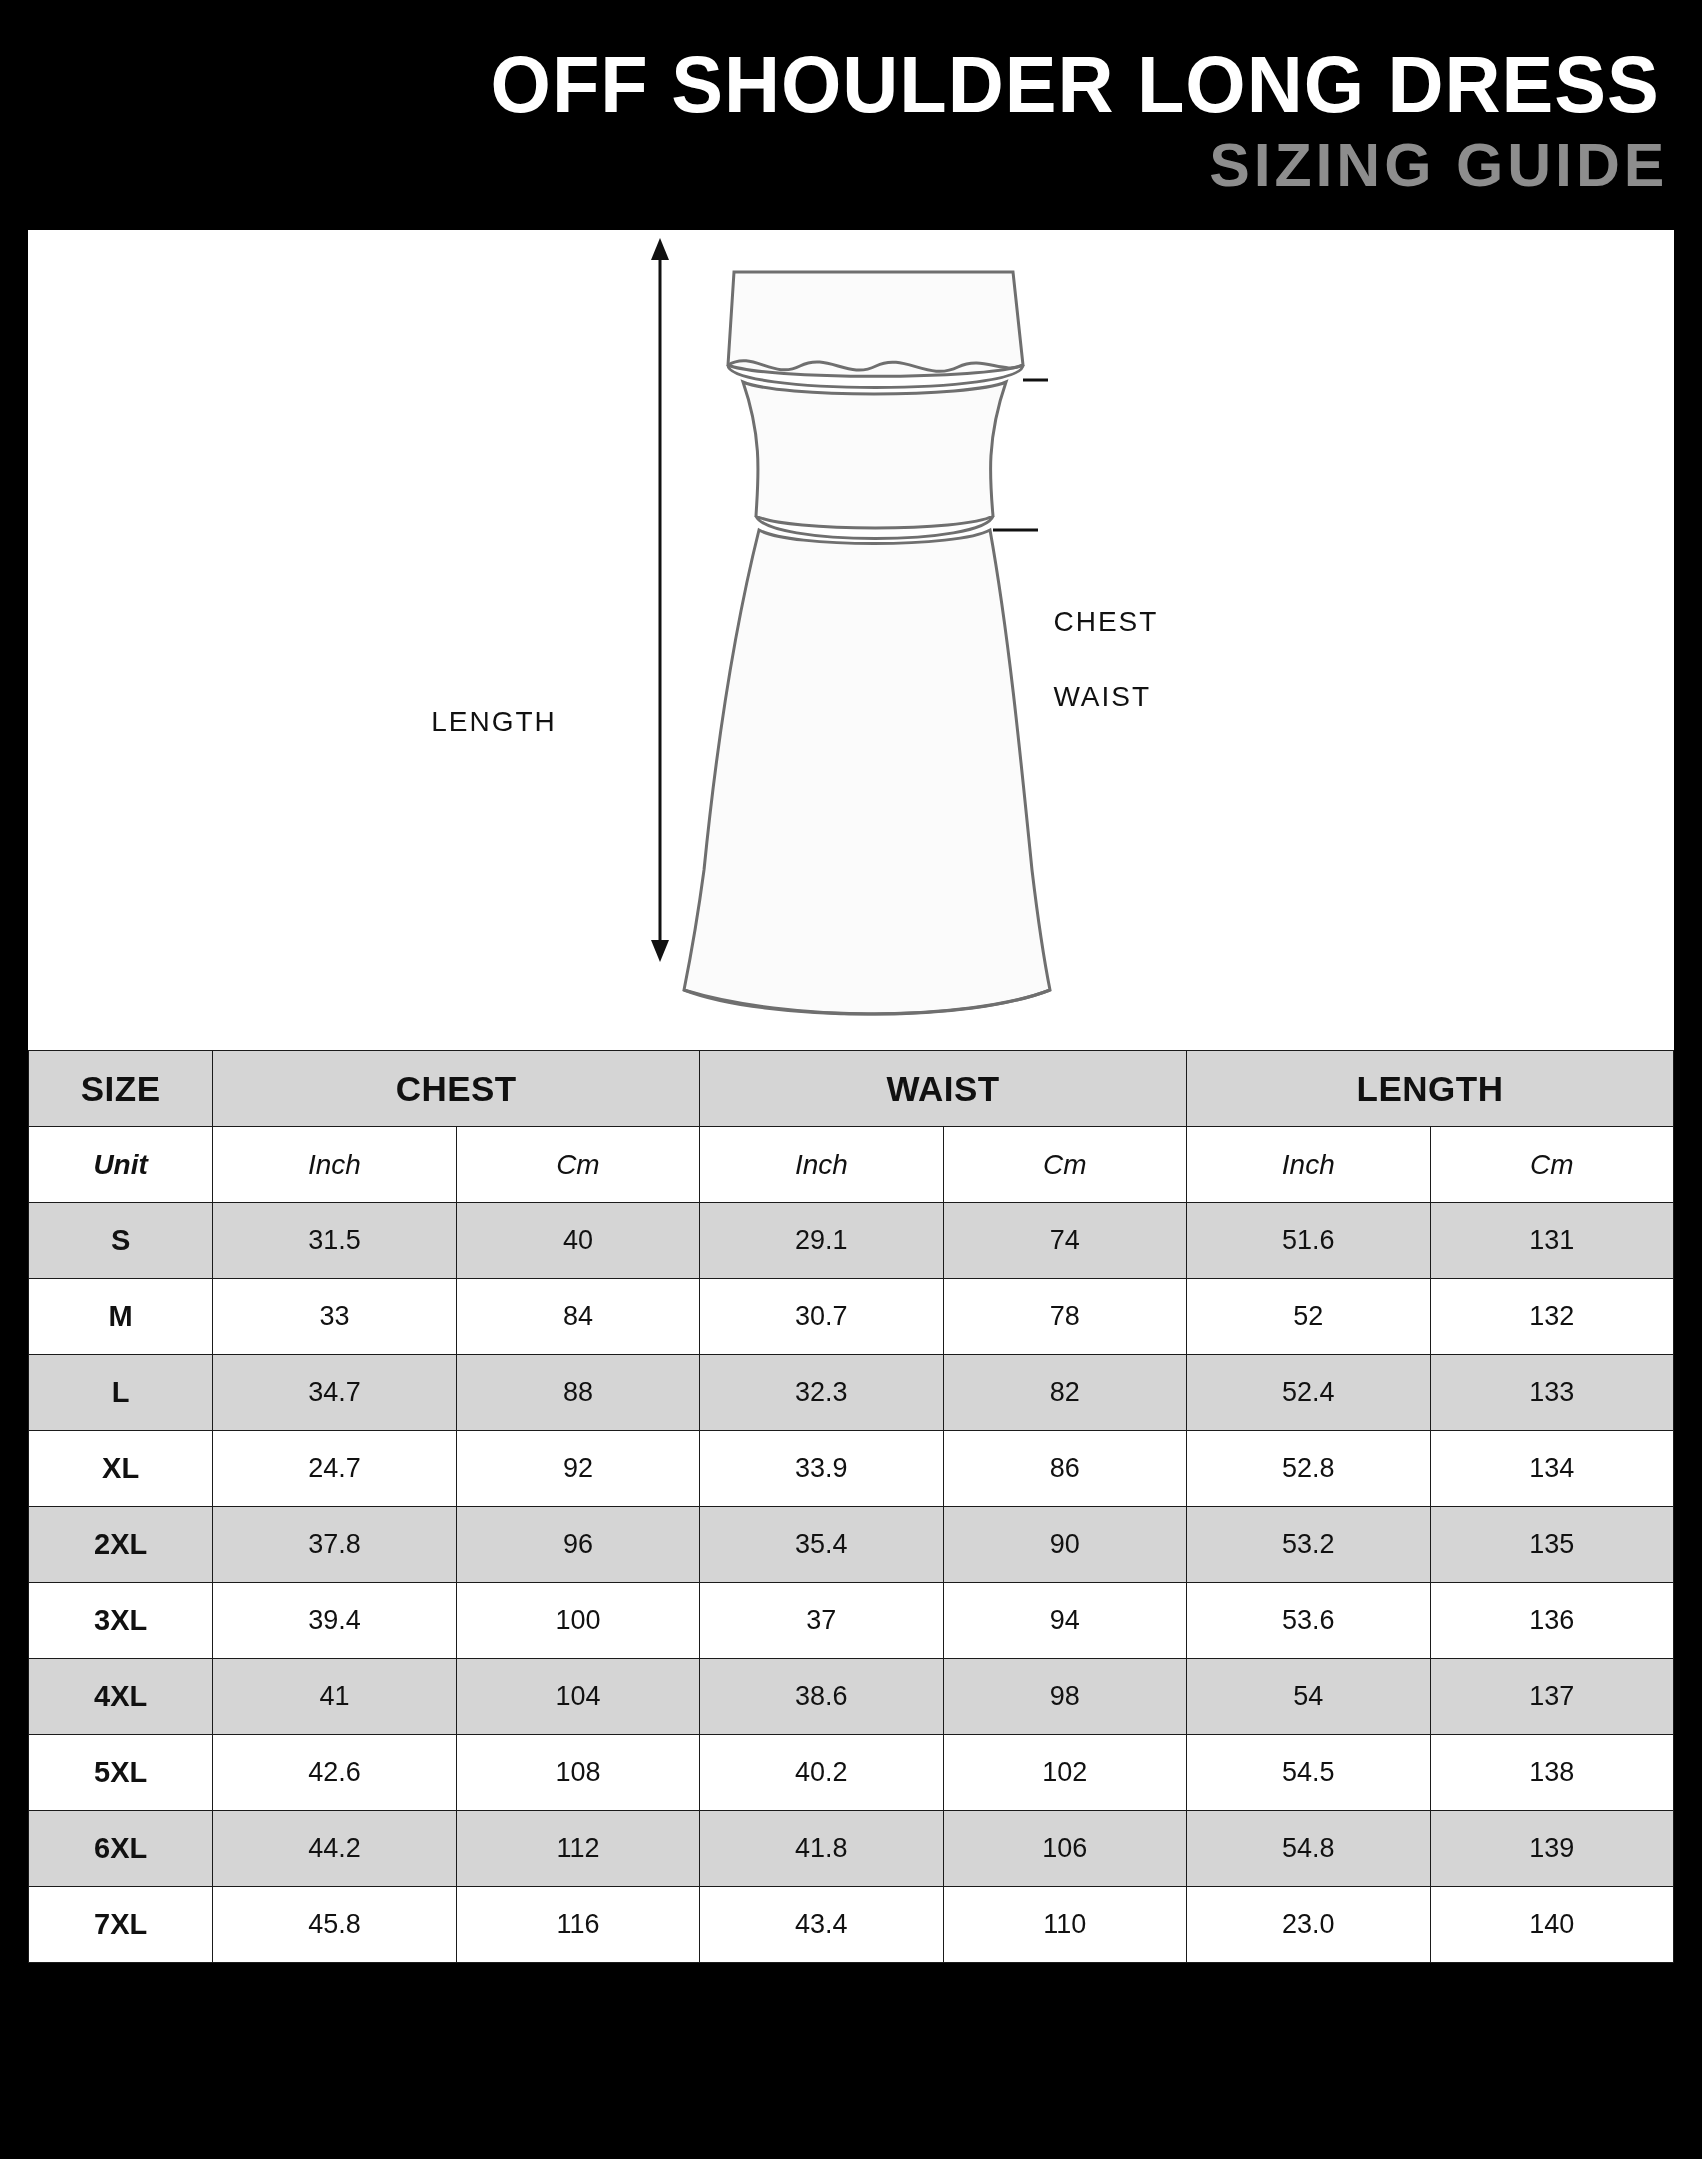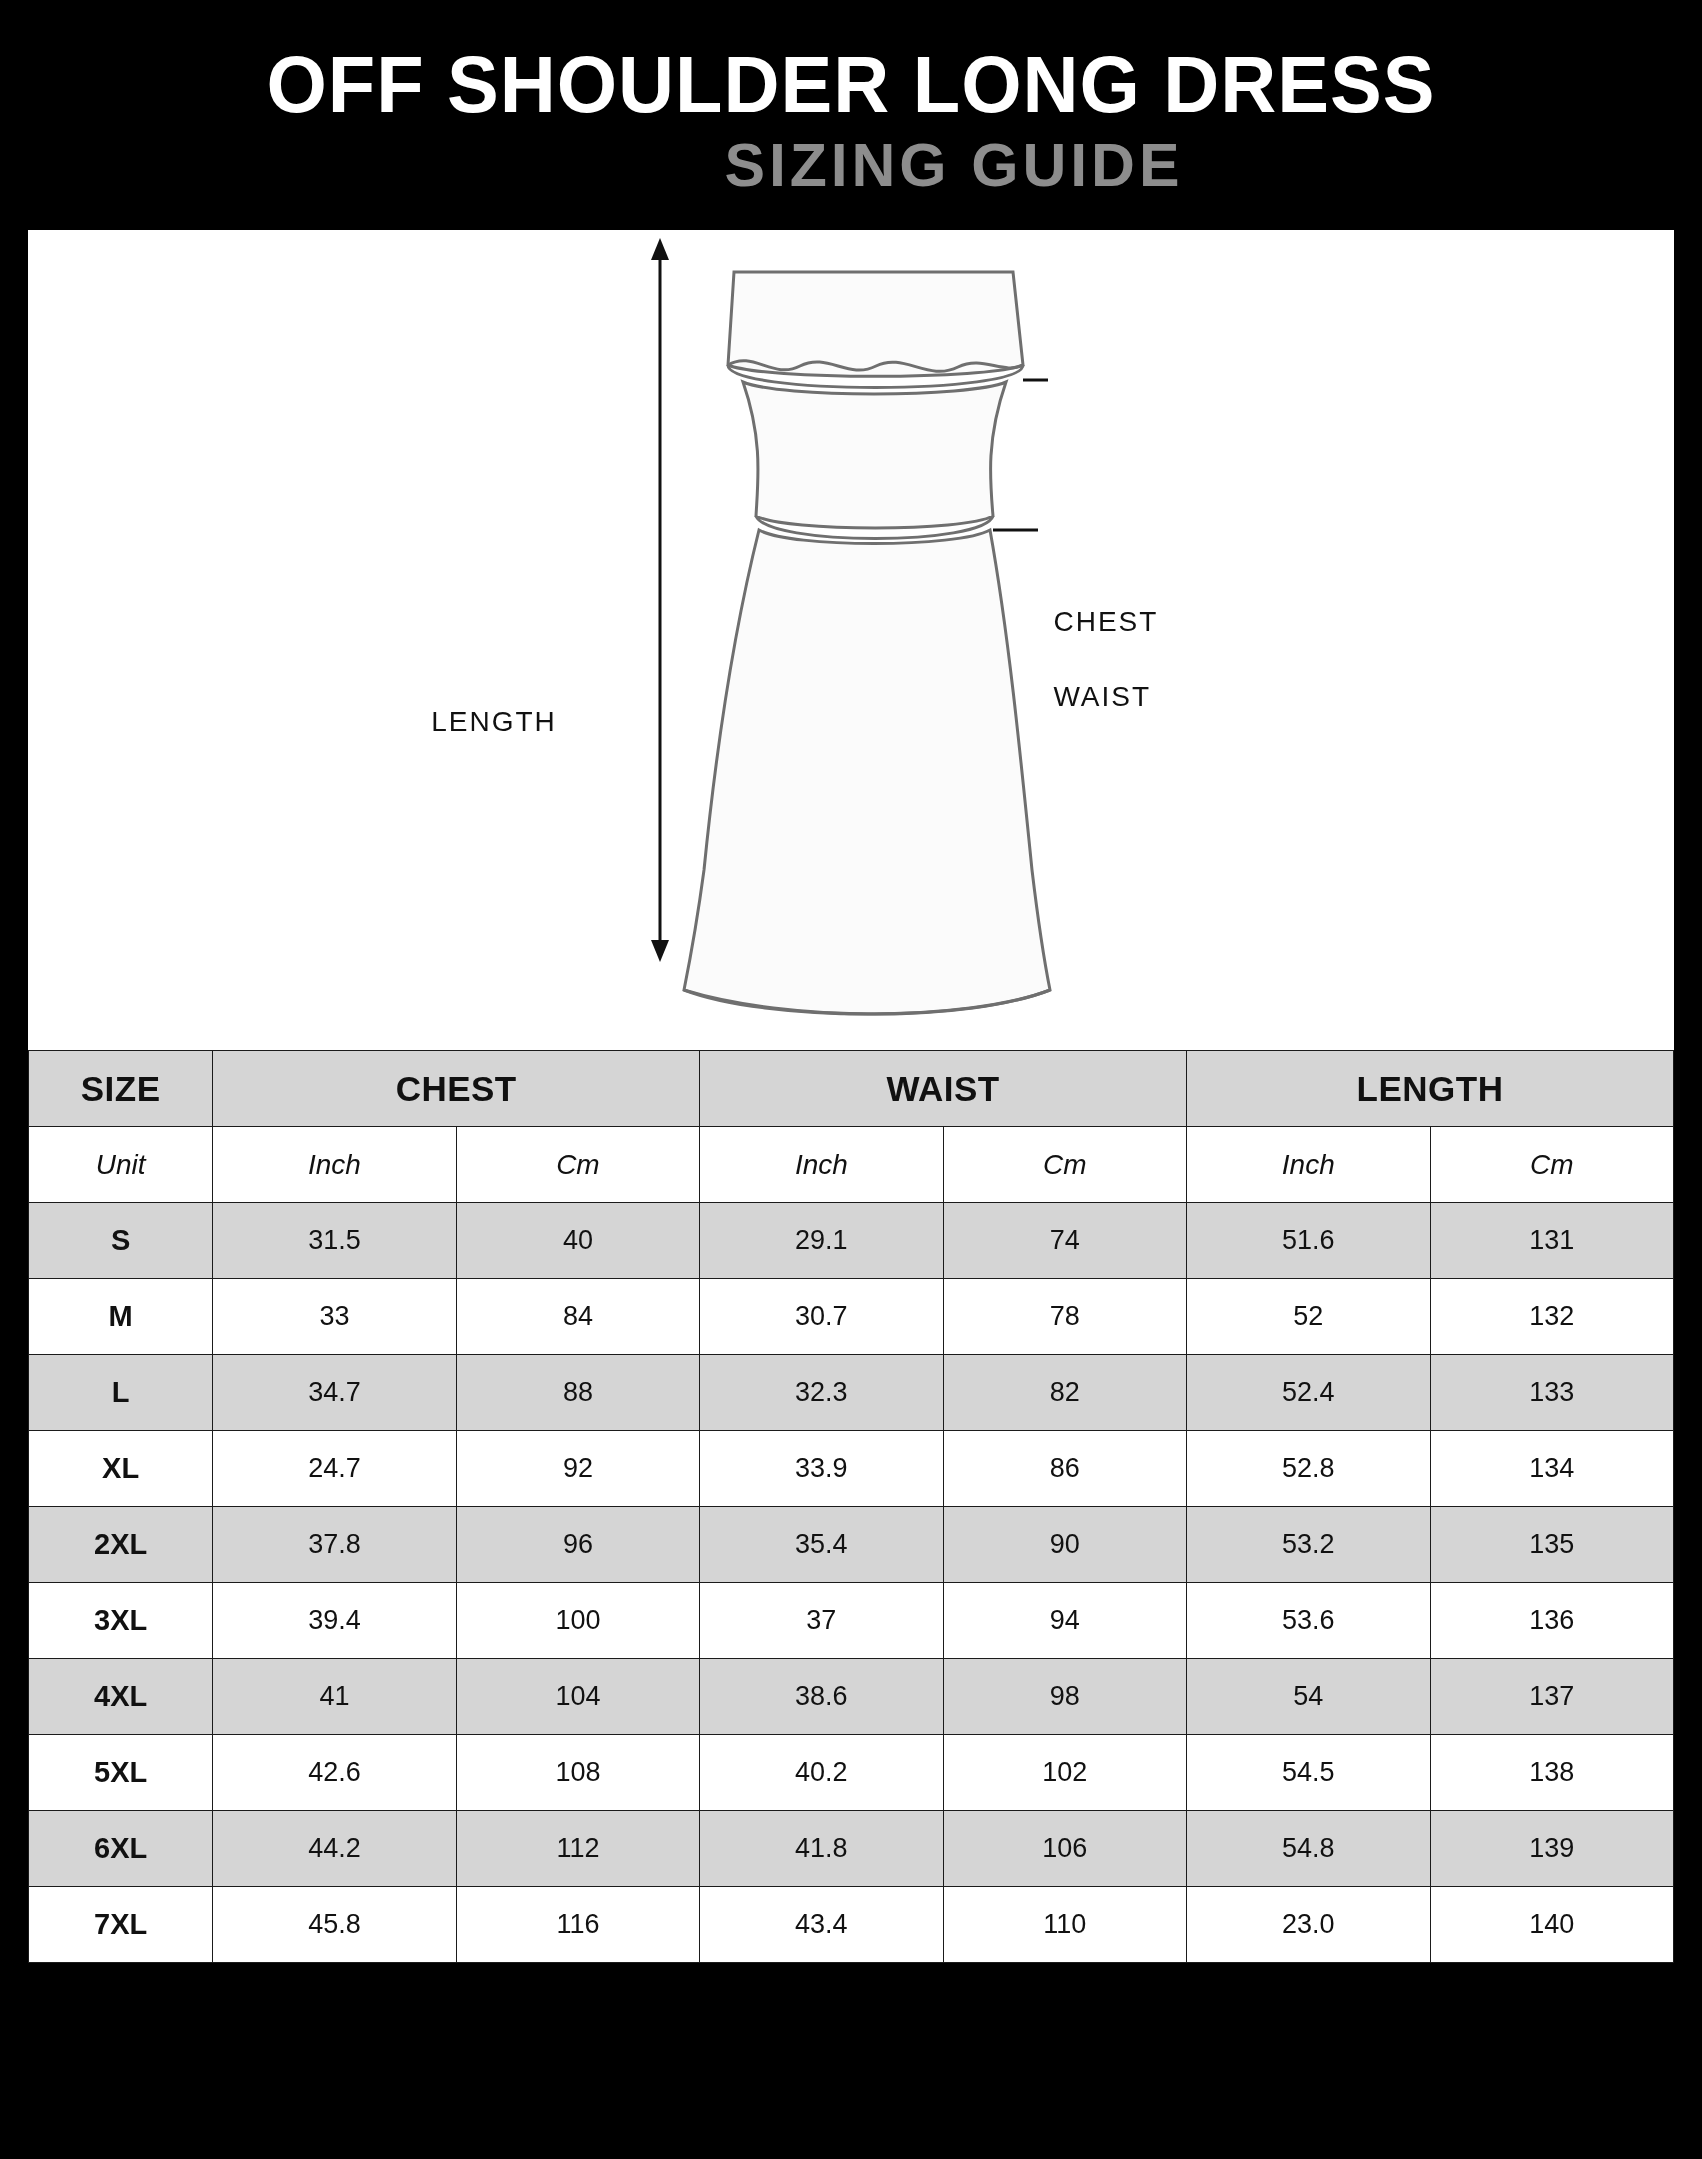--- a/index.html
+++ b/index.html
@@ -10,22 +10,22 @@
     font-family: "Liberation Sans", sans-serif;
   }
   .page {
     width: 1702px;
     min-height: 2159px;
     background: #000000;
     position: relative;
     overflow: hidden;
   }
   .header {
-    padding: 46px 0 34px 0;
-    text-align: center;
+    padding: 46px 17px 34px 0;
+    text-align: right;
   }
   .title {
     color: #ffffff;
     font-family: "Liberation Sans", sans-serif;
     font-weight: bold;
     font-size: 80px;
     letter-spacing: 1px;
     line-height: 0.98;
     margin: 0 0 10px 0;
     transform: scaleX(0.97);
@@ -74,21 +74,21 @@
     font-weight: bold;
     font-size: 35px;
     letter-spacing: 0.5px;
   }
   tr.unit-row td {
     background: #ffffff;
     font-style: italic;
     font-size: 28px;
   }
   tr.unit-row td.unit-label {
-    font-weight: normal;
+    font-weight: bold;
   }
   tr.data-row td.size-cell {
     font-weight: bold;
     font-size: 29px;
   }
   tr.shade td { background: #d5d5d5; }
   tr.plain td { background: #ffffff; }
   col.c-size { width: 11.2%; }
   col.c-num { width: 14.8%; }
 </style>

